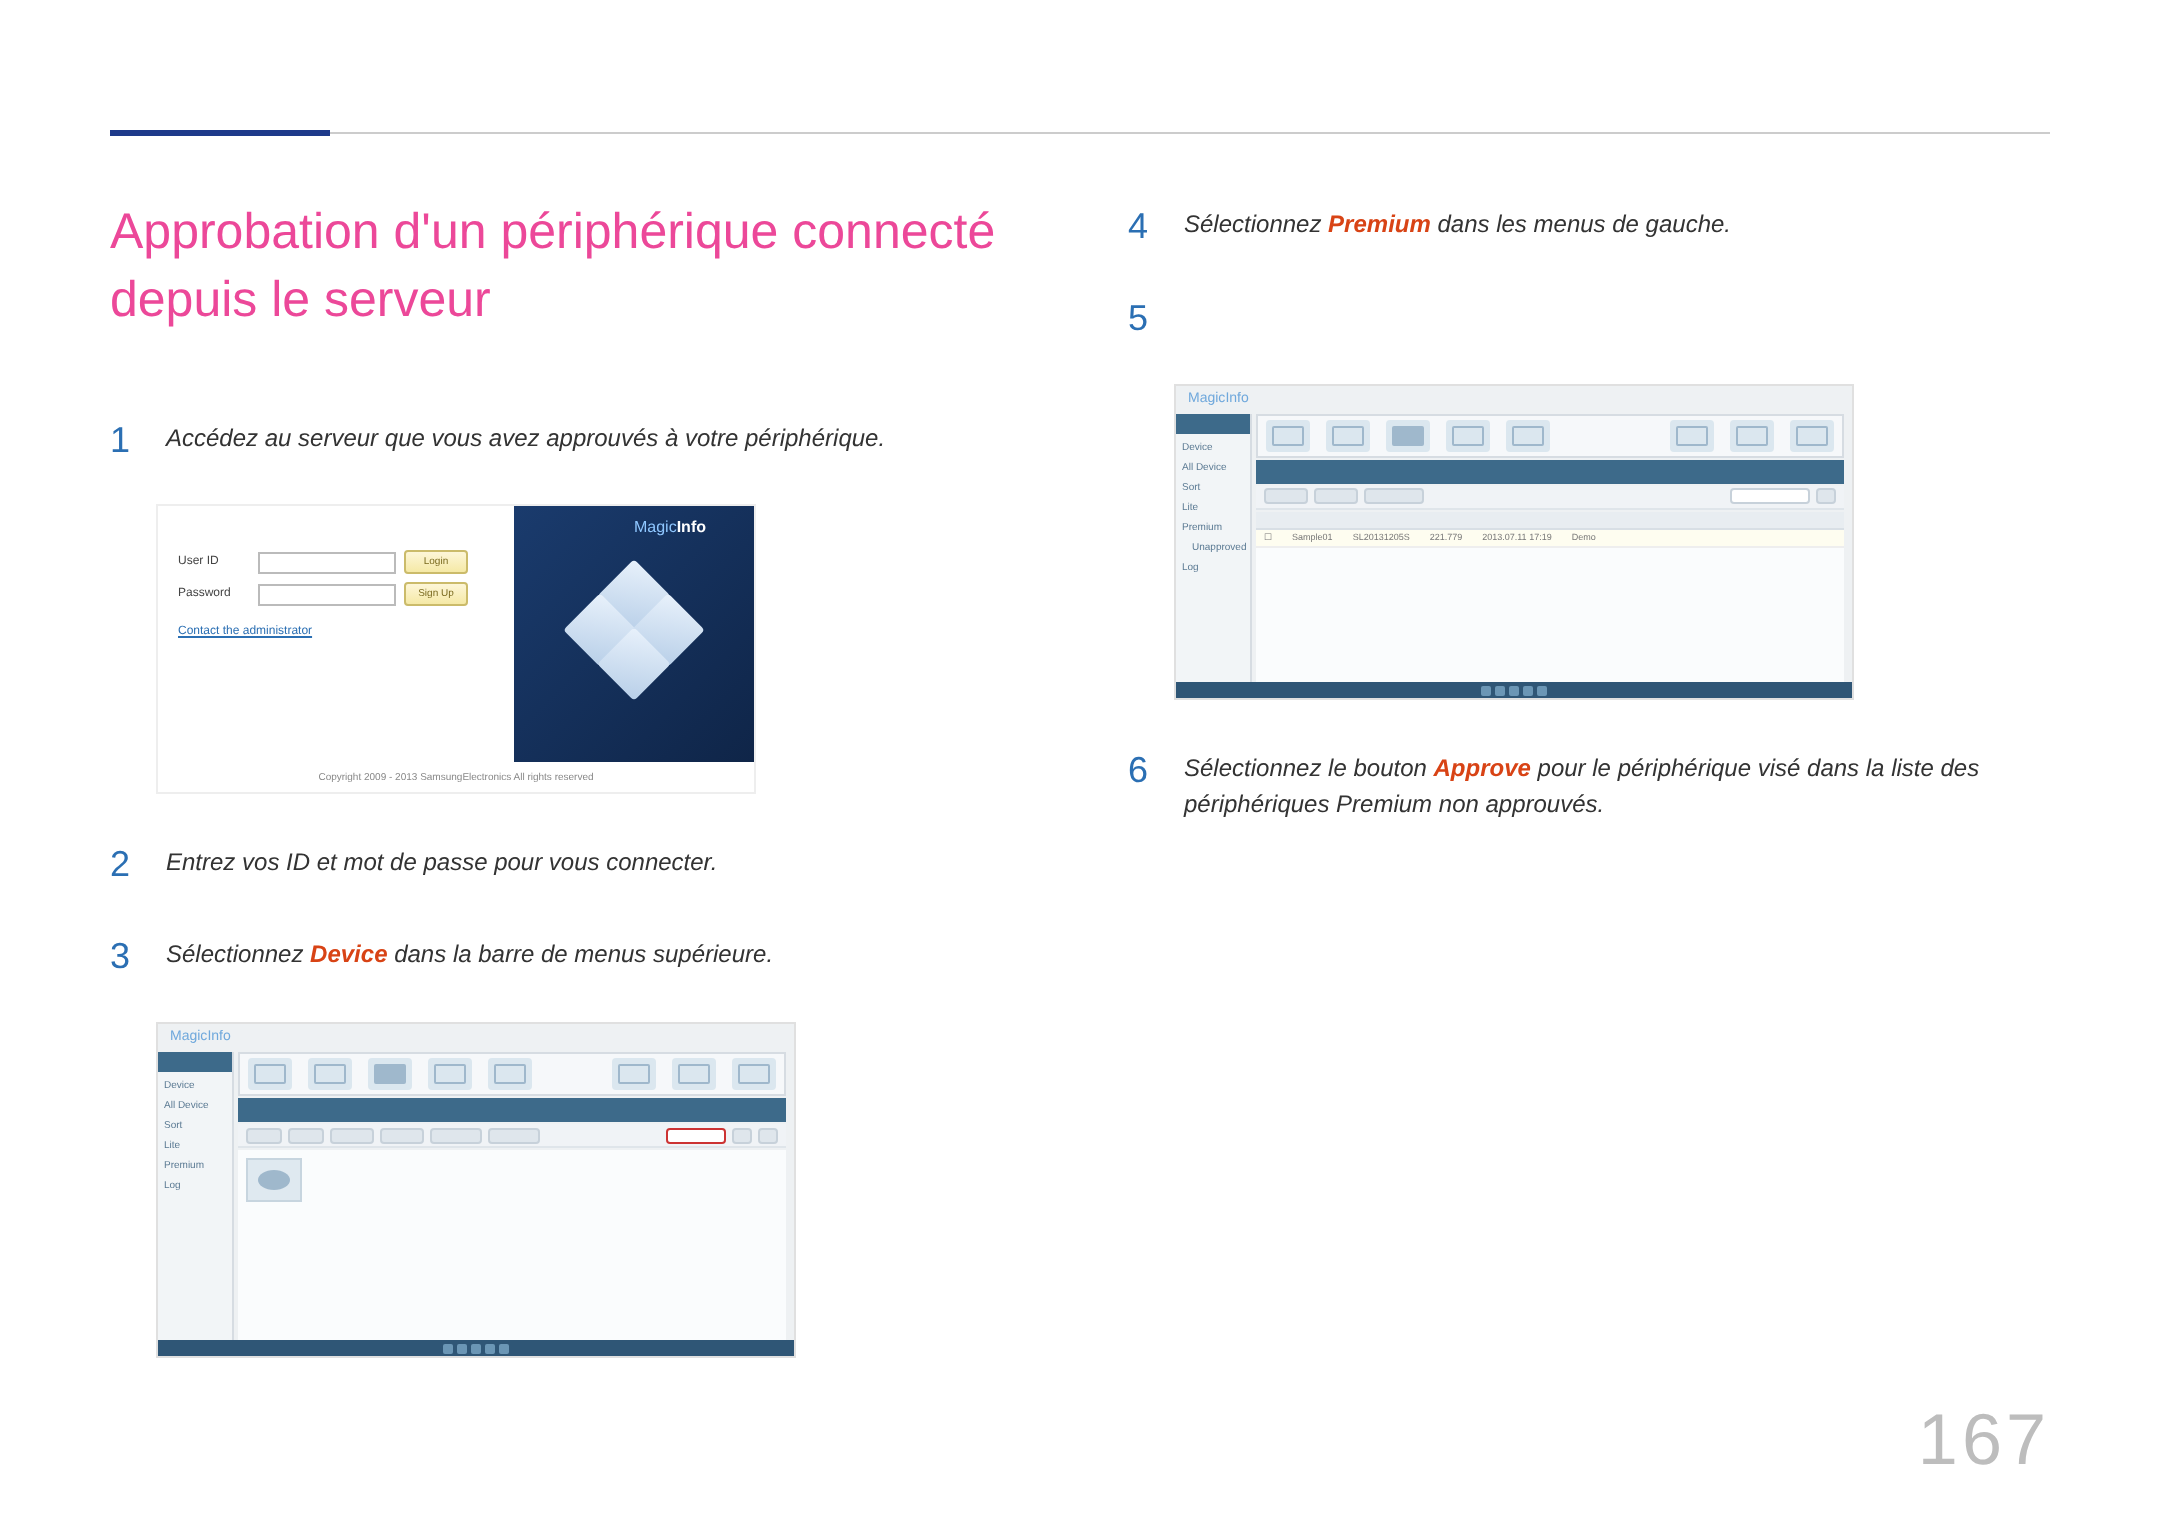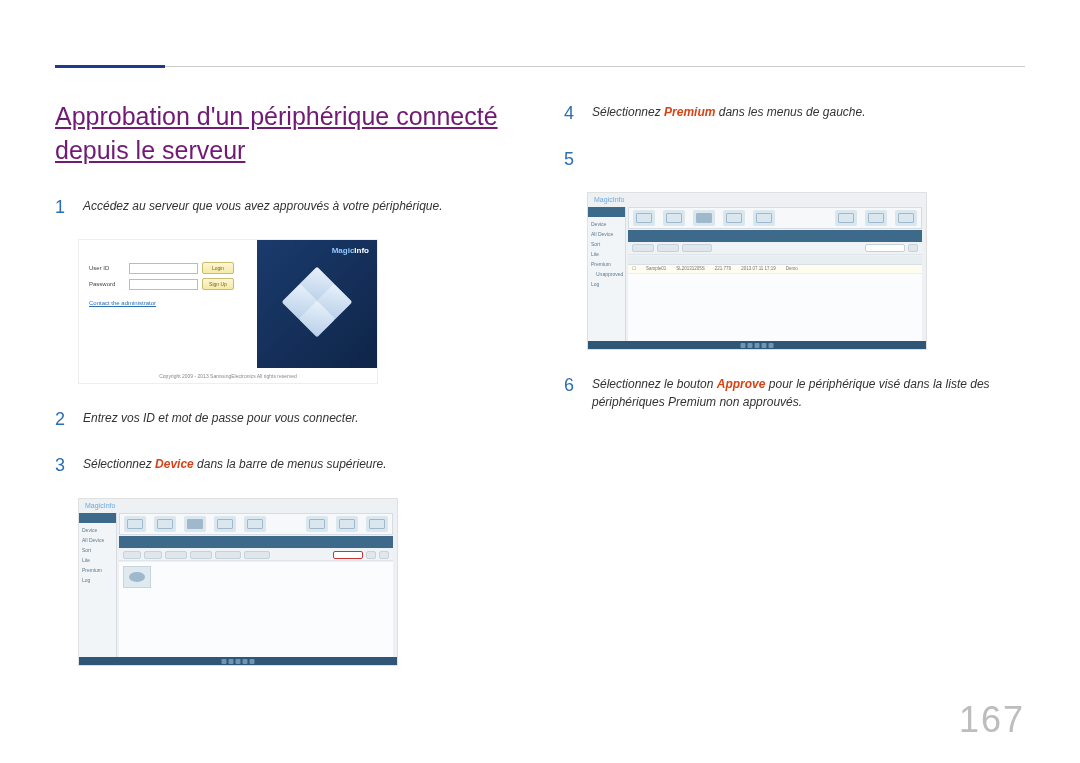--- a/index.html
+++ b/index.html
@@ -2,38 +2,38 @@
 <html><head>
 <meta charset="utf-8">
 <style>
   * { box-sizing: border-box; margin: 0; padding: 0; }
   html, body { width: 1080px; height: 763px; background: #fff; font-family: Arial, Helvetica, sans-serif; color: #333; }
   .page { width: 1080px; height: 763px; position: relative; padding: 55px 55px 0 55px; }
   .top-rule { position: absolute; top: 66px; left: 55px; right: 55px; height: 1px; background: #ccc; }
   .top-accent { position: absolute; top: 65px; left: 55px; width: 110px; height: 3px; background: #1e3a8a; }
   .columns { display: flex; gap: 48px; margin-top: 45px; }
   .col { flex: 1; min-width: 0; }
-  h1.title { color: #701a75; font-weight: 500; font-size: 25px; line-height: 1.35; margin-bottom: 26px; text-decoration: underline; }
+  h1.title { color: #ec4899; font-weight: 500; font-size: 25px; line-height: 1.35; margin-bottom: 39px; }
   .step { display: flex; align-items: flex-start; gap: 14px; font-size: 12px; line-height: 1.55; margin-bottom: 18px; }
   .step .num { color: #2b6fb3; font-size: 18px; font-weight: 400; min-width: 14px; }
   .step .text { padding-top: 3px; font-style: italic; }
   .hl { color: #d84315; font-weight: bold; }
   .pagenum { position: absolute; right: 55px; bottom: 22px; font-size: 36px; color: #bdbdbd; font-weight: 300; letter-spacing: 2px; }
 
   
   .shot-login { width: 300px; height: 145px; margin: 0 0 22px 23px; background: #fff; border: 1px solid #eee; position: relative; overflow: hidden; }
   .login-left { position: absolute; left: 0; top: 18px; width: 165px; }
   .login-row { display: flex; align-items: center; font-size: 6px; margin: 4px 10px; }
   .login-row .lbl { width: 40px; color: #444; }
   .login-row .inp { flex: 1; height: 11px; background: #fff; border: 1px solid #bbb; margin-right: 4px; }
   .login-row .btn { width: 32px; height: 12px; background: linear-gradient(#fdf6d8,#f5e9a6); border: 1px solid #cbbb6a; border-radius: 2px; font-size: 5px; display:flex; align-items:center; justify-content:center; color:#7a6a1e; }
   .login-link { font-size: 6px; color: #2b6fb3; text-decoration: underline; margin: 10px 10px 0; }
   .login-copy { position: absolute; bottom: 4px; left: 0; right: 0; text-align: center; font-size: 5px; color: #888; }
   .login-right { position: absolute; right: 0; top: 0; width: 120px; height: 128px; background: linear-gradient(135deg,#1a3b6d,#0f2548); }
-  .login-right .brand { position: absolute; top: 6px; right: 8px; font-size: 8px; color: #fff; font-weight: bold; }
+  .login-right .brand { position: absolute; top: 6px; right: 24px; font-size: 8px; color: #fff; }
   .login-right .brand span { color: #8fc7ff; }
   .diamond-cluster { position: absolute; top: 32px; left: 30px; width: 60px; height: 60px; }
   .diamond { position: absolute; width: 26px; height: 26px; background: linear-gradient(145deg,#e8f1fb,#b8cfe8); transform: rotate(45deg); border-radius: 2px; }
   .d1{top:0;left:17px} .d2{top:17px;left:0} .d3{top:17px;left:34px} .d4{top:34px;left:17px}
 
   
   .shot-app { width: 320px; height: 168px; margin: 0 0 22px 23px; background: #eef1f3; border: 1px solid #e0e0e0; position: relative; overflow: hidden; }
   .app-brand { position: absolute; top: 3px; left: 6px; font-size: 7px; color: #2f4f7a; font-weight: bold; }
   .app-brand span { color: #6fa8dc; font-weight: normal; }
   .app-topbar { position: absolute; top: 14px; left: 40px; right: 4px; height: 22px; background: #f6f8fa; border: 1px solid #d6dce2; display: flex; align-items: center; }

